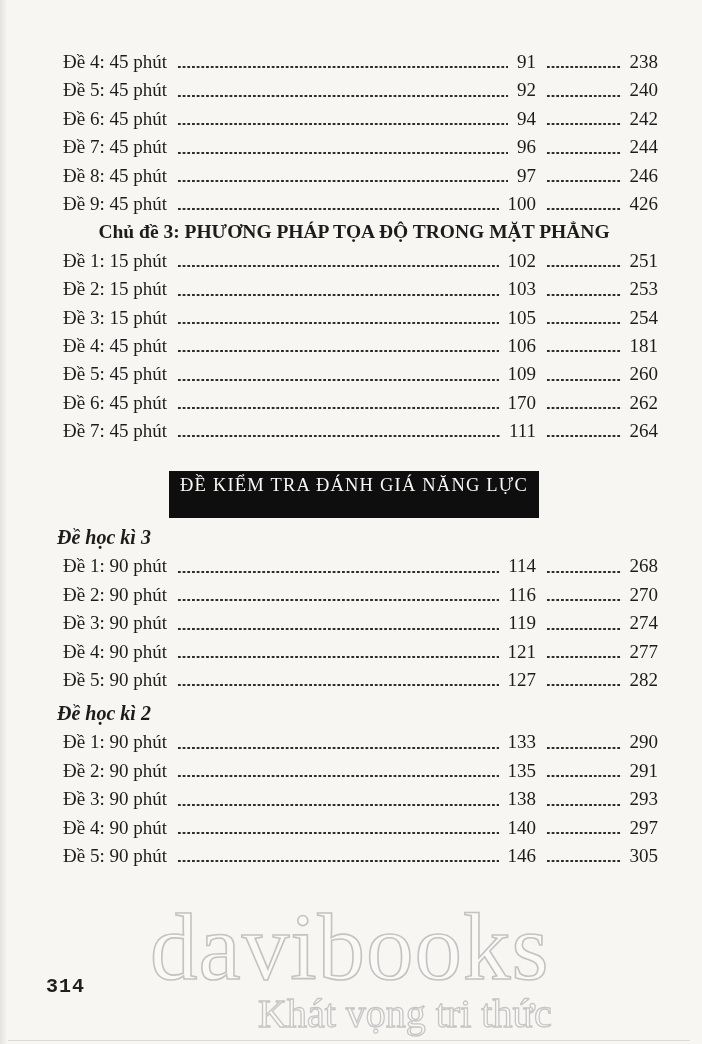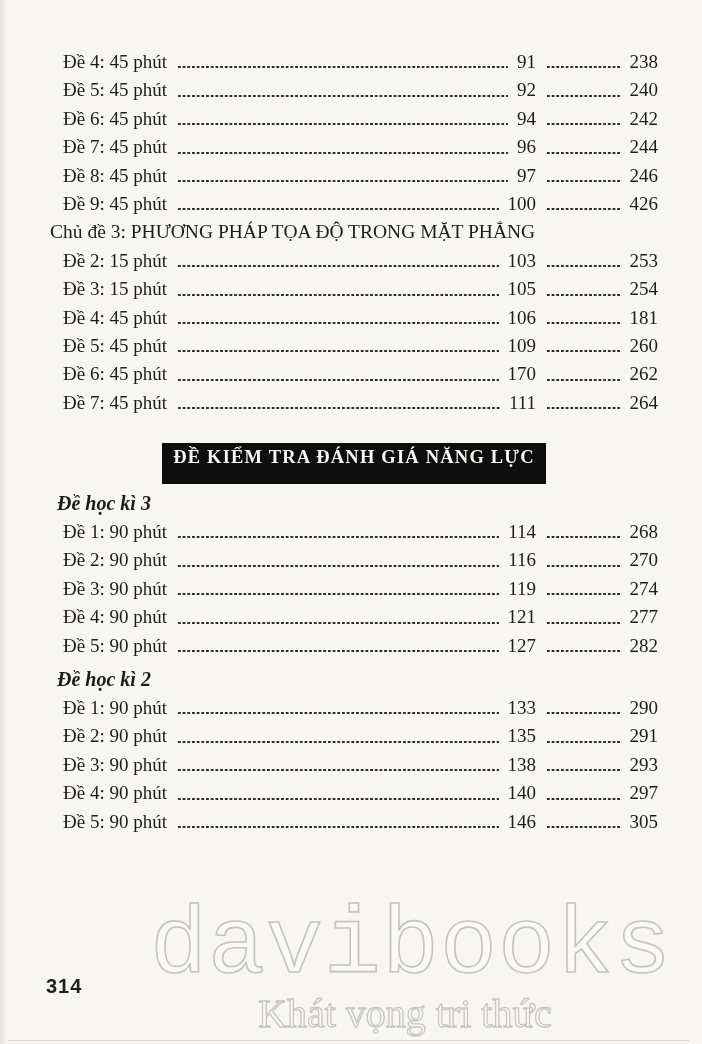--- a/index.html
+++ b/index.html
@@ -32,44 +32,43 @@
   .dot-leader{
     flex:1 1 auto;align-self:flex-end;
     height:4px;margin:0 9px 7px 10px;
     background-image:radial-gradient(circle,#2a2a2a 1.05px,rgba(0,0,0,0) 1.5px);
     background-size:4.7px 4px;background-repeat:repeat-x;background-position:left bottom;
   }
   .dot-leader.fixed{flex:0 0 76px;margin:0 4px 7px 10px;}
   .page-col-2{flex:0 0 32px;text-align:right;}
   .chapter-header{
     line-height:28.4px;height:28.4px;
-    font-weight:normal;font-size:19.5px;white-space:nowrap;
+    font-weight:bold;font-size:19.5px;white-space:nowrap;text-align:center;
   }
   .semester-header{
     line-height:30px;height:30px;margin-top:4px;
     font-weight:bold;font-style:italic;font-size:20px;
     padding-left:7px;white-space:nowrap;
   }
   .banner-wrap{display:flex;justify-content:center;margin:26px 0 3px;}
   .banner{
     background:#0e0e0e;color:#f8f7f4;
-    font-weight:bold;font-size:18.5px;letter-spacing:1.2px;
-    padding:4px 11px 16px;white-space:nowrap;
+    font-weight:normal;font-size:18.5px;letter-spacing:1.2px;
+    padding:4px 11px 22px;white-space:nowrap;
   }
   .page-number{
     position:absolute;left:46px;top:975px;
-    font-family:Liberation Sans, sans-serif;
+    font-family:Liberation Mono, monospace;
     font-size:20px;font-weight:600;letter-spacing:1px;color:#1f1f1f;
   }
   .watermark-brand{
     position:absolute;left:150px;top:900px;
     font-size:95px;line-height:1;letter-spacing:1px;
     color:#faf9f6;-webkit-text-stroke:1.6px #c3c3c3;
     pointer-events:none;
-    font-family:Liberation Mono, monospace;
   }
   .watermark-slogan{
     position:absolute;left:258px;top:994px;
     font-size:40px;line-height:1;
     color:#faf9f6;-webkit-text-stroke:1.3px #c6c6c6;
     pointer-events:none;
   }
 </style>
 </head>
 <body>
@@ -112,20 +111,27 @@
         <span class="page-col-2">246</span>
       </div>
       <div class="toc-row">
         <span class="entry-label">Đề 9: 45 phút</span>
         <span class="dot-leader"></span>
         <span class="page-col-1">100</span>
         <span class="dot-leader fixed"></span>
         <span class="page-col-2">426</span>
       </div>
       <div class="chapter-header">Chủ đề 3: PHƯƠNG PHÁP TỌA ĐỘ TRONG MẶT PHẲNG</div>
+      <div class="toc-row">
+        <span class="entry-label">Đề 1: 15 phút</span>
+        <span class="dot-leader"></span>
+        <span class="page-col-1">102</span>
+        <span class="dot-leader fixed"></span>
+        <span class="page-col-2">251</span>
+      </div>
       <div class="toc-row">
         <span class="entry-label">Đề 2: 15 phút</span>
         <span class="dot-leader"></span>
         <span class="page-col-1">103</span>
         <span class="dot-leader fixed"></span>
         <span class="page-col-2">253</span>
       </div>
       <div class="toc-row">
         <span class="entry-label">Đề 3: 15 phút</span>
         <span class="dot-leader"></span>

